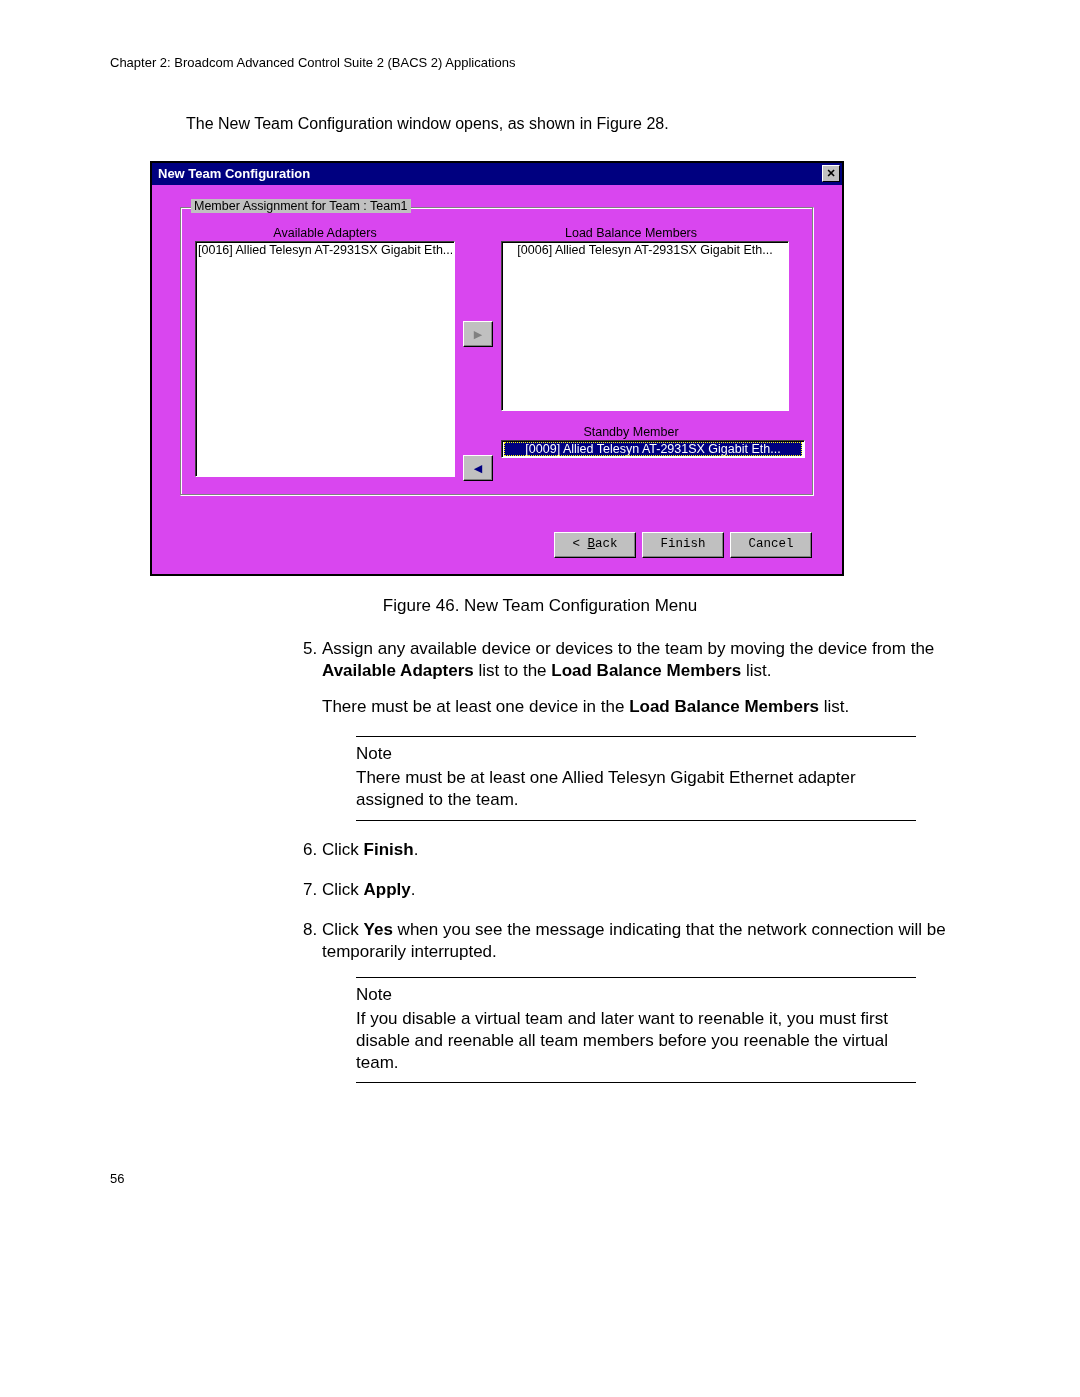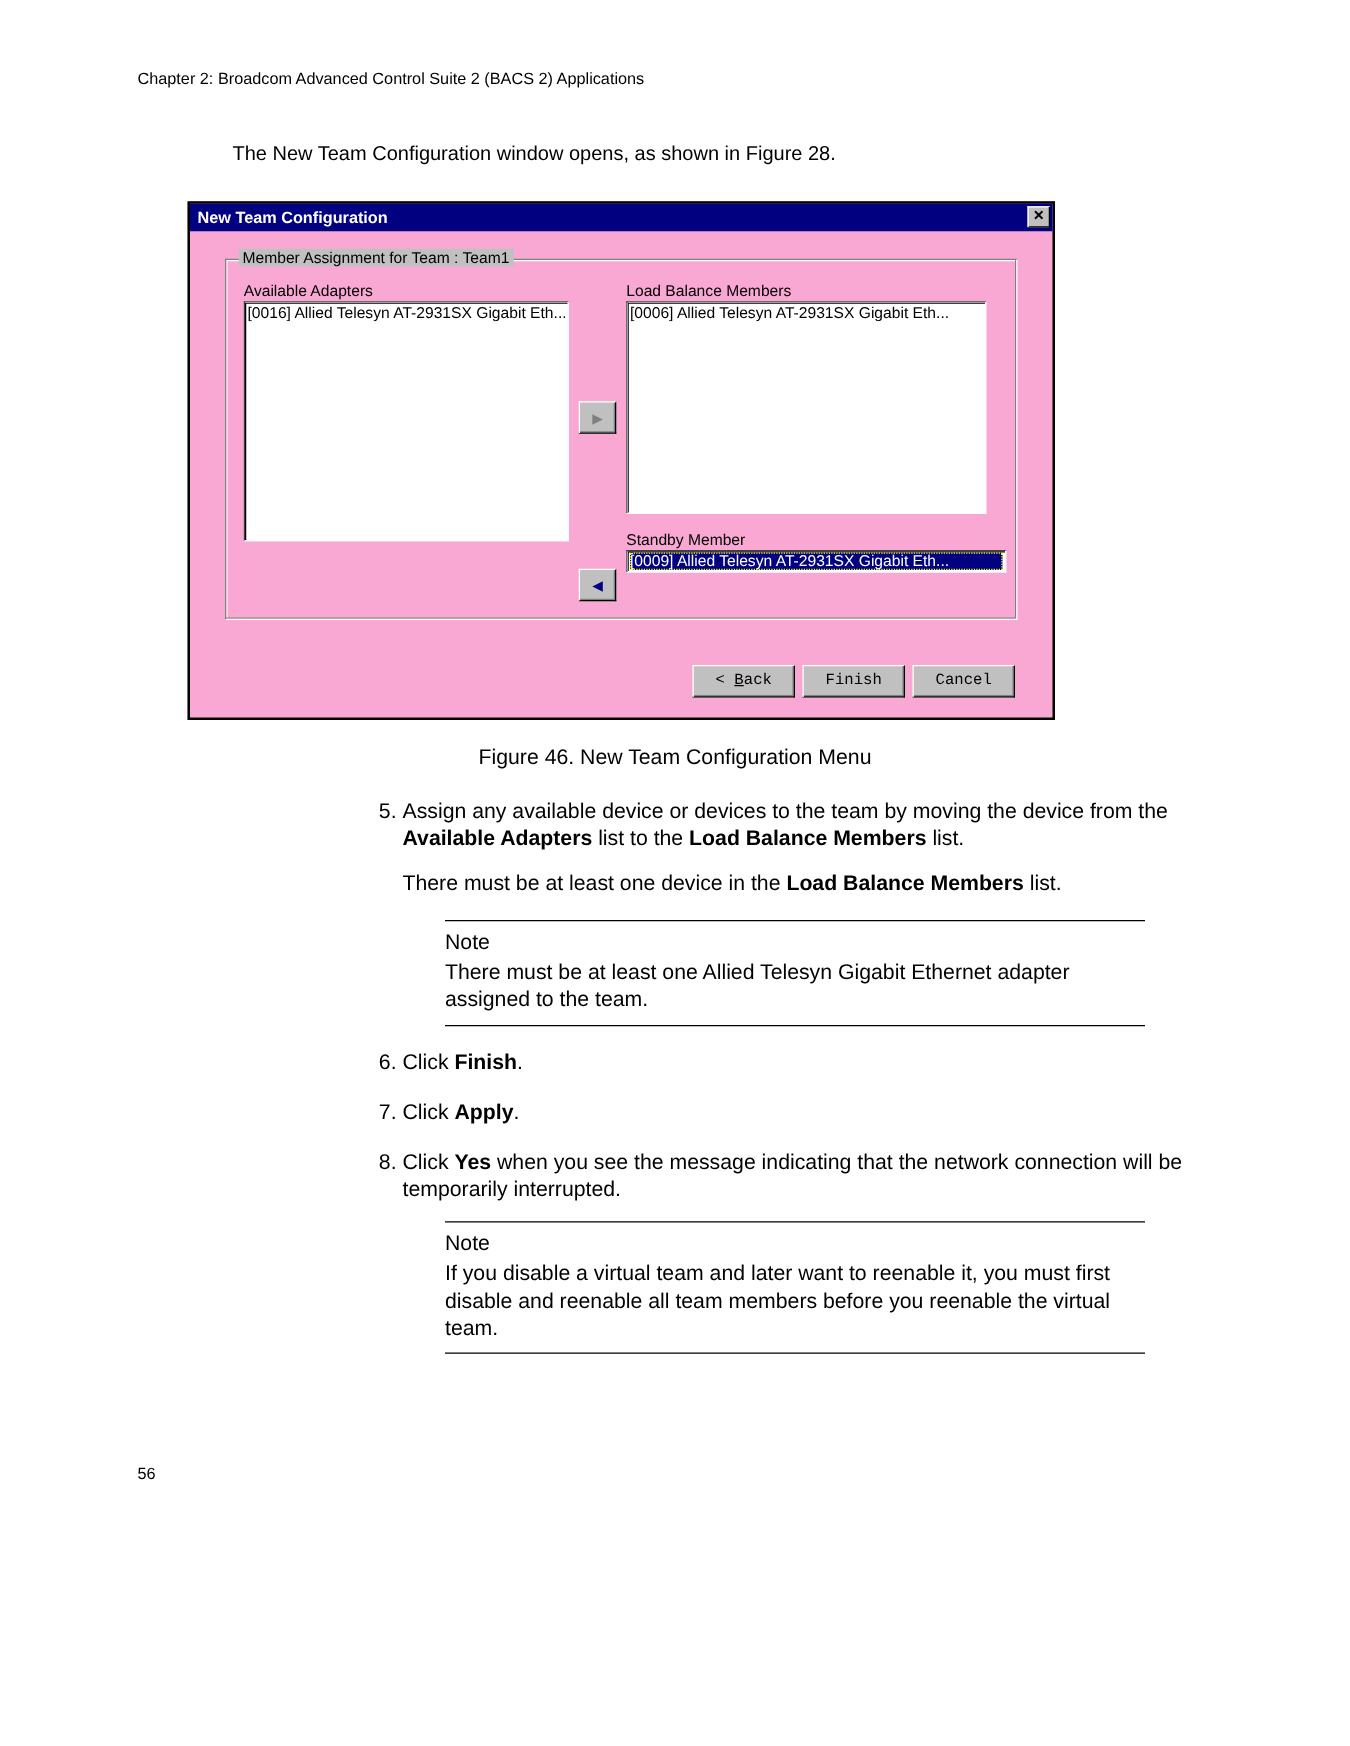--- a/index.html
+++ b/index.html
@@ -23,21 +23,21 @@
     font-size: 16px;
     margin-left: 76px;
     margin-bottom: 28px;
   }
 
   
   .dialog {
     margin-left: 40px;
     width: 690px;
     border: 2px solid #000;
-    background: #f9a8d4;
+    background: #d946ef;
     font-family: Tahoma, Arial, sans-serif;
   }
   .titlebar {
     background: #000080;
     color: #fff;
     font-weight: bold;
     font-size: 13px;
     display: flex;
     justify-content: space-between;
     align-items: center;
@@ -64,20 +64,21 @@
   .groupbox {
     border: 1px solid #808080;
     border-top-color: #808080;
     border-left-color: #808080;
     border-right-color: #fff;
     border-bottom-color: #fff;
     box-shadow: inset -1px -1px 0 #808080, inset 1px 1px 0 #fff;
     position: relative;
     padding: 18px 14px 14px 14px;
     font-size: 12.5px;
+    text-align: center;
   }
   .groupbox-legend {
     position: absolute;
     top: -9px;
     left: 10px;
     background: #c0c0c0;
     padding: 0 3px;
     font-size: 12.5px;
   }
   .cols {
@@ -98,21 +99,21 @@
     border-top: 1px solid #404040;
     border-left: 1px solid #404040;
     border-right: 1px solid #fff;
     border-bottom: 1px solid #fff;
     box-shadow: inset 1px 1px 0 #000;
     font-size: 12.5px;
     overflow: hidden;
     padding: 1px 2px;
     box-sizing: border-box;
   }
-  .list-avail { height: 192px; width: 260px; }
+  .list-avail { height: 236px; width: 260px; }
   .list-load  { height: 170px; width: 288px; }
   .list-stand { height: 18px;  width: 304px; }
   .list-item { white-space: nowrap; overflow: hidden; }
   .list-item.sel {
     background: #000080;
     color: #fff;
     outline: 1px dotted #ffff00;
     outline-offset: -1px;
   }
   .tiny-btn {

